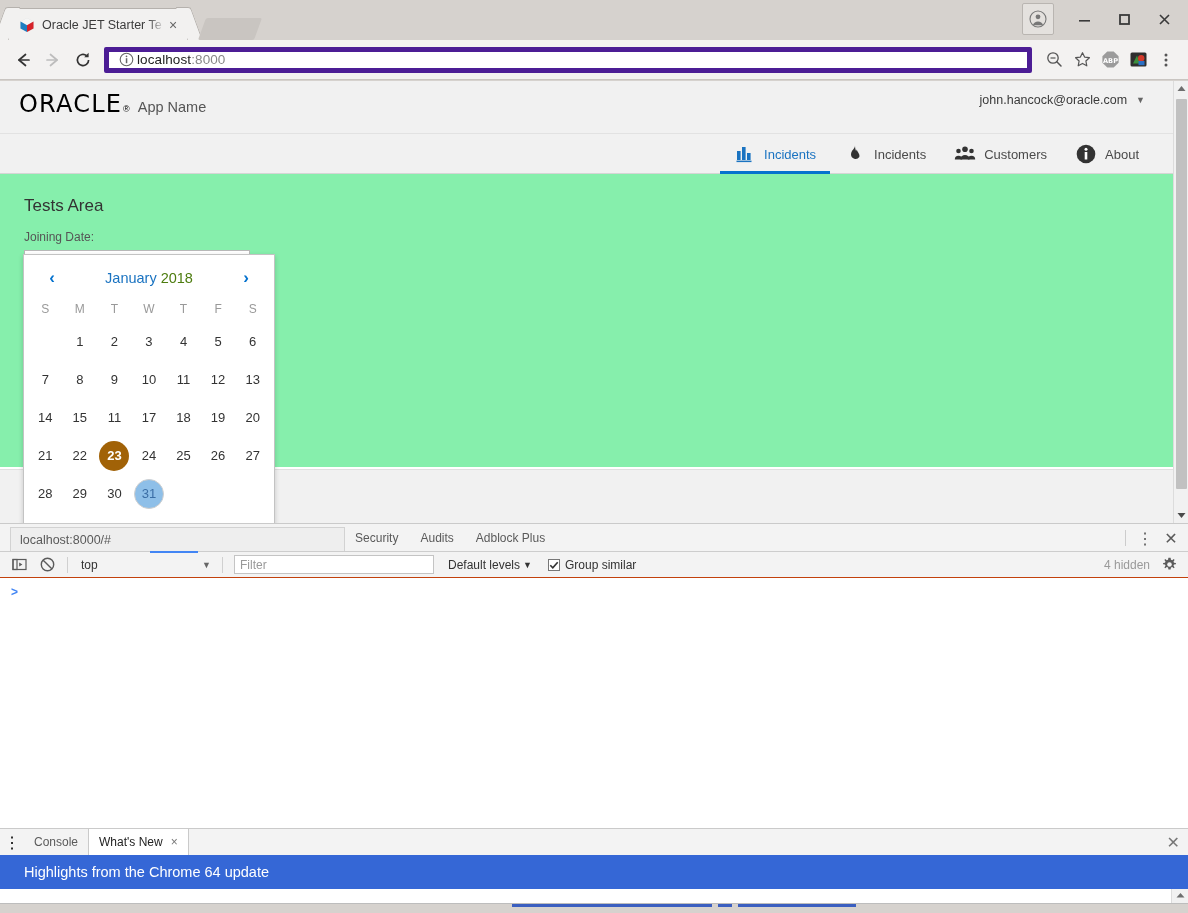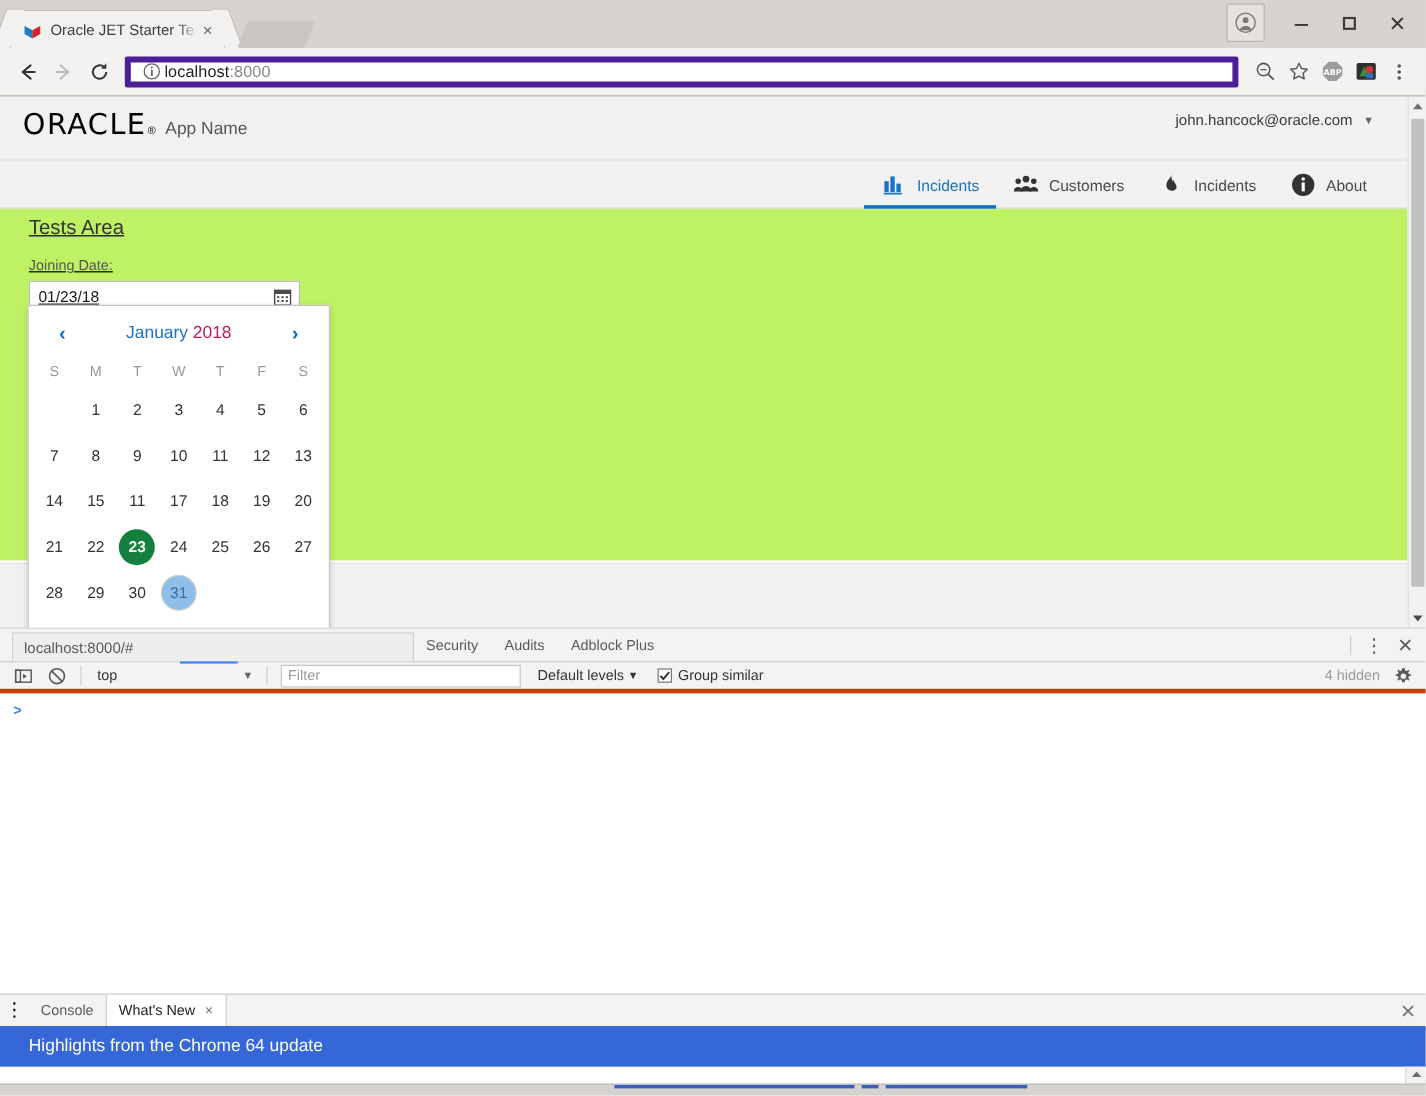--- a/index.html
+++ b/index.html
@@ -105,21 +105,21 @@
   .nav-item {
     height: 40px; display: flex; align-items: center; gap: 8px;
     padding: 0 14px; font-size: 13px; color: #4a4a4a; position: relative;
   }
   .nav-item.active { color: #1a73c1; }
   .nav-item.active::after {
     content: ""; position: absolute; left: 0; right: 0; bottom: 0; height: 3px; background: #0572ce;
   }
   .nav-ico { width: 22px; height: 22px; display: flex; align-items: center; justify-content: center; }
 
-  .content-area { position: relative; padding: 6px 0 0 24px; background: #bef264; height: 293px; text-decoration: underline; }
+  .content-area { position: relative; padding: 22px 0 0 24px; background: #86efac; height: 293px; }
   .page-title { font-size: 17px; color: #333; font-weight: 400; }
   .field-label { font-size: 12px; color: #555; margin-top: 14px; }
   .date-input-wrap {
     margin-top: 6px; width: 226px; height: 26px; border: 1px solid #b8b8b8;
     background: #fff; display: flex; align-items: center; padding: 0 4px 0 7px;
   }
   .date-input-val { flex: 1; font-size: 13px; color: #1a1a1a; }
   .cal-btn { width: 20px; height: 20px; display: flex; align-items: center; justify-content: center; }
 
   
@@ -128,30 +128,30 @@
     background: #fff; border: 1px solid #c3c3c3; box-shadow: 0 2px 5px rgba(0,0,0,.18);
     z-index: 50; padding: 6px 4px 12px;
   }
   .dp-header { height: 34px; display: flex; align-items: center; justify-content: center; position: relative; }
   .dp-prev, .dp-next {
     position: absolute; width: 28px; height: 28px; display: flex; align-items: center; justify-content: center;
     color: #0572ce; font-size: 17px; font-weight: bold;
   }
   .dp-prev { left: 10px; } .dp-next { right: 10px; }
   .dp-month { font-size: 14.5px; color: #1a73c1; }
-  .dp-year { font-size: 14.5px; color: #be185d; margin-left: 4px; }
+  .dp-year { font-size: 14.5px; color: #4d7c0f; margin-left: 4px; }
   table.dp-grid { border-collapse: collapse; width: 100%; }
   table.dp-grid th {
     font-size: 12px; color: #999; font-weight: normal; height: 28px; width: 14.28%;
   }
   table.dp-grid td {
     height: 38px; text-align: center; font-size: 13px; color: #333; width: 14.28%;
   }
   .dp-day { width: 30px; height: 30px; line-height: 30px; border-radius: 50%; display: inline-block; }
-  .dp-day.selected { background: #15803d; color: #fff; font-weight: bold; }
+  .dp-day.selected { background: #a16207; color: #fff; font-weight: bold; }
   .dp-day.highlight { background: #8ebfe8; color: #3b6ea5; border: 1px solid #cfcfcf; line-height: 28px; }
 
   
   .app-footer {
     position: absolute; left: 0; bottom: 0; width: 1173px; height: 54px; background: #f1f1f1;
     border-top: 1px solid #e0e0e0; padding: 12px 0 0 24px;
   }
   .footer-links { display: flex; align-items: center; font-size: 12.5px; }
   .footer-links a { color: #1a73c1; text-decoration: none; padding: 0 11px; }
   .footer-links a:first-child { padding-left: 0; }
@@ -194,21 +194,21 @@
   }
   .dt-tab.active { color: #333; }
   .dt-tab.active::after {
     content: ""; position: absolute; left: 0; right: 0; bottom: -1px; height: 2px; background: #4285f4;
   }
   .dt-tabbar-right { position: absolute; right: 4px; top: 0; height: 28px; display: flex; align-items: center; }
   .dt-bar-sep { width: 1px; height: 16px; background: #ccc; margin: 0 6px; }
   .dt-icon-btn { width: 26px; height: 26px; display: flex; align-items: center; justify-content: center; color: #5a5a5a; }
 
   .console-toolbar {
-    height: 26px; background: #f3f3f3; border-bottom: 4px solid #c2410c;
+    height: 26px; background: #f3f3f3; border-bottom: 1px solid #c2410c;
     display: flex; align-items: center; padding: 0 6px; gap: 2px;
   }
   .ct-btn { width: 26px; height: 22px; display: flex; align-items: center; justify-content: center; }
   .ct-sep { width: 1px; height: 16px; background: #d0d0d0; margin: 0 5px; }
   .ct-select {
     width: 140px; height: 19px; display: flex; align-items: center; justify-content: space-between;
     font-size: 12px; color: #333; padding: 0 4px 0 6px;
   }
   .ct-filter {
     width: 200px; height: 19px; border: 1px solid #c4c4c4; background: #fff;
@@ -395,39 +395,39 @@
                 <rect x="7" y="3" width="3.6" height="13" fill="#1a73c1"></rect>
                 <rect x="12" y="9" width="3.6" height="7" fill="#1a73c1"></rect>
                 <rect x="1.5" y="16.6" width="15" height="1.5" fill="#1a73c1"></rect>
               </svg>
             </span>
             <span>Incidents</span>
           </div>
 
           <div class="nav-item">
             <span class="nav-ico">
+              <svg width="20" height="20" viewBox="0 0 20 20">
+                <path d="M10,1.5 C10,5 6,6 6,10.5 A4.6,4.6 0 0 0 14.3,13 C15.2,10 12.4,8.5 11.8,5.6 C11.3,8 9,8.4 9,10.4 A1.6,1.6 0 0 0 12,11 C12,8 10,6 10,1.5 Z" fill="#333"></path>
+              </svg>
+            </span>
+            <span>Incidents</span>
+          </div>
+
+          <div class="nav-item">
+            <span class="nav-ico">
               <svg width="22" height="20" viewBox="0 0 22 20">
                 <circle cx="4.5" cy="7" r="2.3" fill="#333"></circle>
                   <path d="M0.8,15.5 a3.7,3.7 0 0 1 7.4,0 z" fill="#333"></path>
                 <circle cx="17.5" cy="7" r="2.3" fill="#333"></circle>
                   <path d="M13.8,15.5 a3.7,3.7 0 0 1 7.4,0 z" fill="#333"></path>
                 <circle cx="11" cy="5.2" r="2.8" fill="#333"></circle>
                   <path d="M6.4,15.5 a4.6,4.6 0 0 1 9.2,0 z" fill="#333"></path>
               </svg>
             </span>
             <span>Customers</span>
-          </div>
-
-          <div class="nav-item">
-            <span class="nav-ico">
-              <svg width="20" height="20" viewBox="0 0 20 20">
-                <path d="M10,1.5 C10,5 6,6 6,10.5 A4.6,4.6 0 0 0 14.3,13 C15.2,10 12.4,8.5 11.8,5.6 C11.3,8 9,8.4 9,10.4 A1.6,1.6 0 0 0 12,11 C12,8 10,6 10,1.5 Z" fill="#333"></path>
-              </svg>
-            </span>
-            <span>Incidents</span>
           </div>
 
           <div class="nav-item">
             <span class="nav-ico">
               <svg width="22" height="22" viewBox="0 0 22 22">
                 <circle cx="11" cy="11" r="9.3" fill="#333"></circle>
                 <circle cx="11" cy="6.2" r="1.5" fill="#fff"></circle>
                 <rect x="9.7" y="9" width="2.6" height="7.5" fill="#fff"></rect>
               </svg>
             </span>

